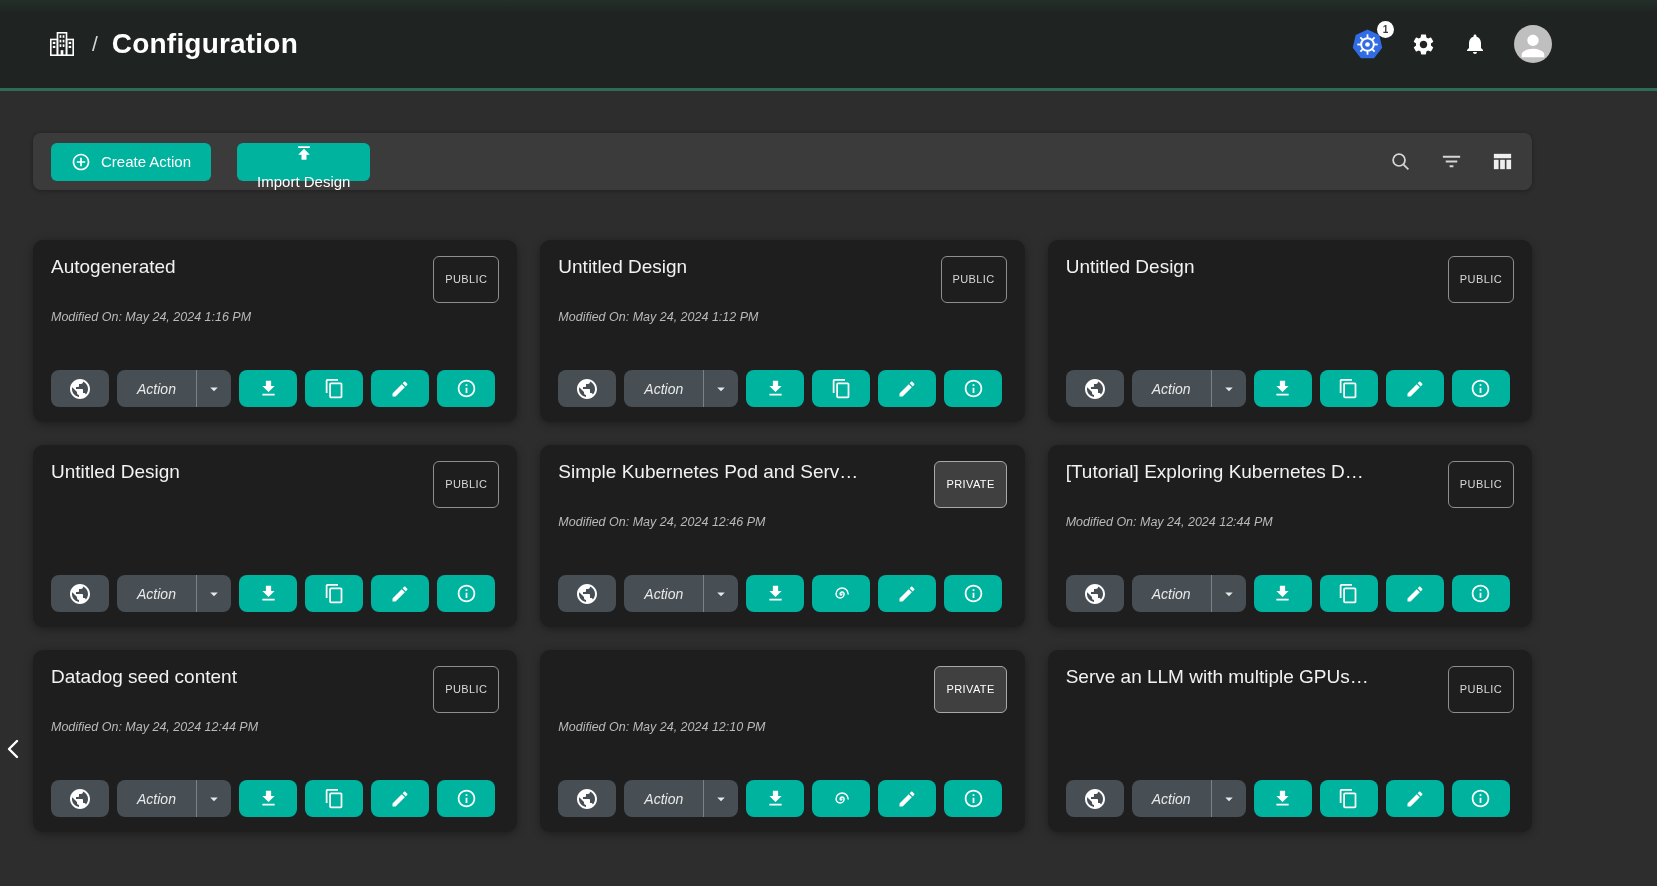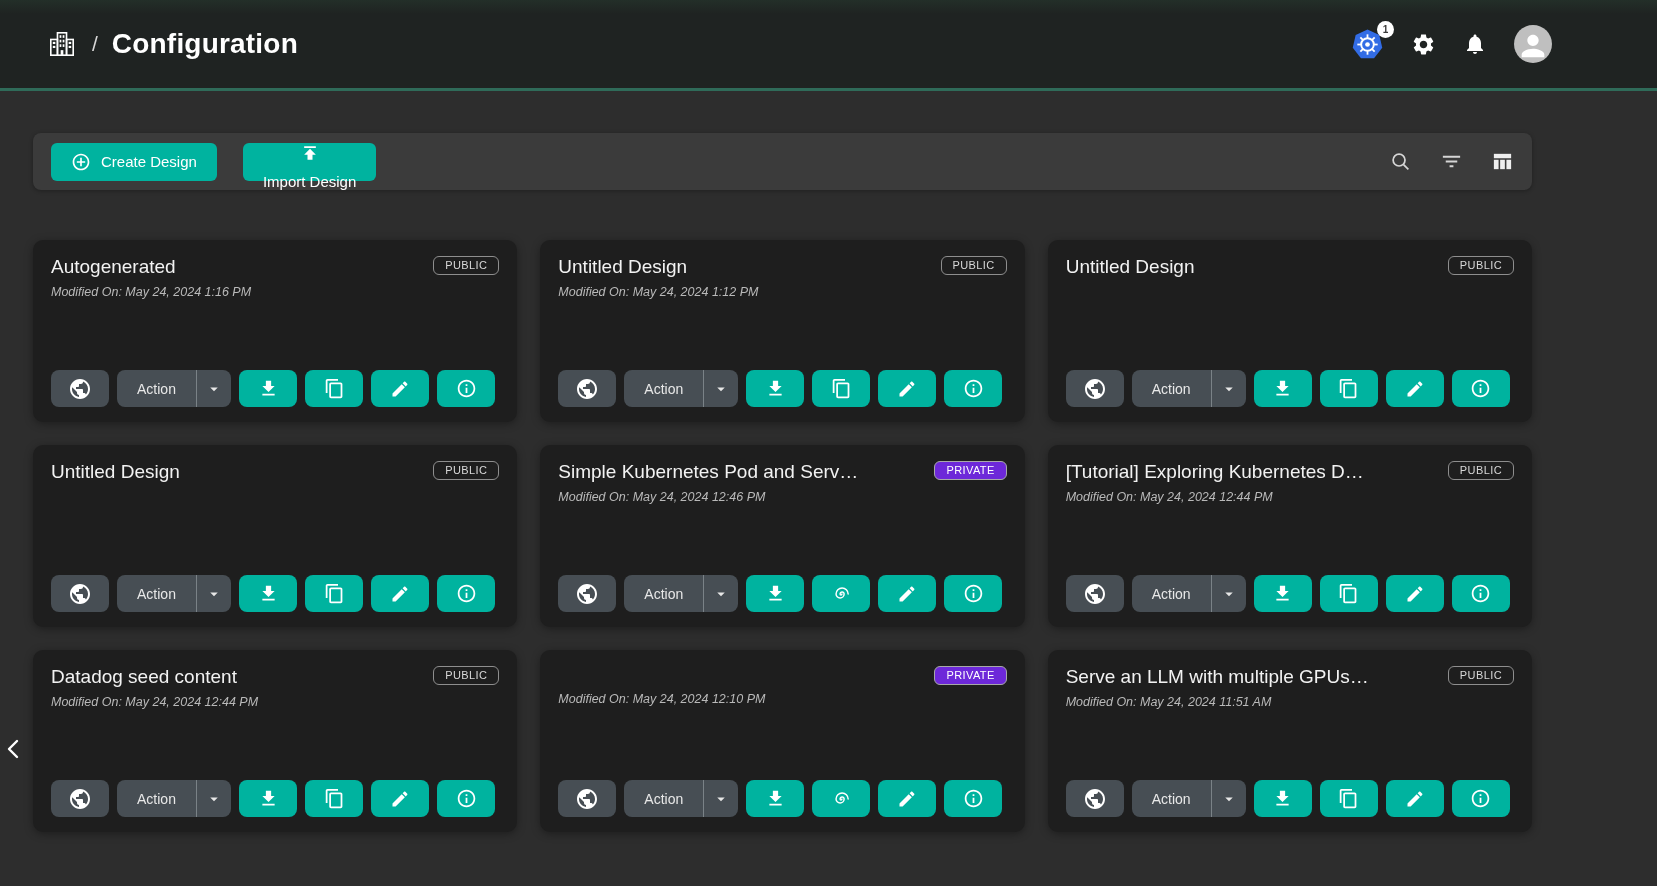--- a/index.html
+++ b/index.html
@@ -68,33 +68,33 @@
     box-shadow:0 2px 8px rgba(0,0,0,.35);
   }
   .card-head { display:flex; align-items:flex-start;gap:28px; }
   .card-title {
     font-size:19px; font-weight:500; color:#F2F2F2;
     white-space:nowrap; overflow:hidden; max-width:370px;
   }
   .chip {
     margin-left:auto; flex:none;
     font-size:11px; font-weight:500; letter-spacing:.4px;
-    padding:3px 11px; border-radius:6px; line-height:1;
+    padding:17px 11px; border-radius:6px; line-height:1;
   }
   .chip--public { border:1px solid #8E8E8E; color:#D8D8D8; background:transparent; }
-  .chip--private { border:1px solid #A8A8A8; color:#FFFFFF; background:#6d28d9; }
+  .chip--private { border:1px solid #A8A8A8; color:#FFFFFF; background:#404040; }
   .card-modified {
     margin-top:7px; font-style:italic; font-weight:500;
     font-size:12.5px; color:#B9B9B9;
   }
   .card-actions { margin-top:auto; display:flex; align-items:center; gap:8px; }
   .abtn {
     height:37px; border:none; border-radius:8px; cursor:pointer;
     display:flex; align-items:center; justify-content:center;
-    padding:0; color:#fff;
+    padding:0; color:#fff;font-style:italic;
   }
   .abtn-gray { background:#474E54; }
   .abtn-globe { width:58px; }
   .abtn-split { width:114px; display:flex; align-items:stretch; overflow:hidden; }
   .split-label {
     flex:1; display:flex; align-items:center; justify-content:center;
     font-size:14px; color:#E8E8E8; cursor:pointer;
   }
   .split-divider { width:1px; background:#7A8287; }
   .split-caret {
@@ -178,21 +178,21 @@
   </div>
 </header>
 
 <div class="toolbar">
   <button class="btn-teal">
     <span>
       <svg width="20" height="20" viewBox="0 0 24 24" fill="#FFFFFF">
         <path d="M13 7h-2v4H7v2h4v4h2v-4h4v-2h-4V7zm-1-5C6.48 2 2 6.48 2 12s4.48 10 10 10 10-4.48 10-10S17.52 2 12 2zm0 18c-4.41 0-8-3.59-8-8s3.59-8 8-8 8 3.59 8 8-3.59 8-8 8z"></path>
       </svg>
     </span>
-    <span>Create Design</span>
+    <span>Create Action</span>
   </button>
 
   <button class="btn-teal">
     <span>
       <svg width="20" height="20" viewBox="0 0 24 24" fill="#FFFFFF">
         <path d="M5 4v2h14V4H5zm0 10h4v6h6v-6h4l-7-7-7 7z"></path>
       </svg>
     </span>
     <span>Import Design</span>
   </button>
@@ -696,21 +696,20 @@
           </svg>
         </span>
       </button>
     </div>
   </section>
     <section class="card">
     <div class="card-head">
       <span class="card-title">Serve an LLM with multiple GPUs…</span>
       <span class="chip chip--public">PUBLIC</span>
     </div>
-    <div class="card-modified">Modified On: May 24, 2024 11:51 AM</div>
 
     <div class="card-actions">
       <button class="abtn abtn-gray abtn-globe">
         <span>
           <svg width="24" height="24" viewBox="0 0 24 24" fill="#FFFFFF">
             <path d="M12 2C6.48 2 2 6.48 2 12s4.48 10 10 10 10-4.48 10-10S17.52 2 12 2zm-1 17.93c-3.95-.49-7-3.85-7-7.93 0-.62.08-1.21.21-1.79L9 15v1c0 1.1.9 2 2 2v1.93zm6.9-2.54c-.26-.81-1-1.39-1.9-1.39h-1v-3c0-.55-.45-1-1-1H8v-2h2c.55 0 1-.45 1-1V7h2c1.1 0 2-.9 2-2v-.41c2.93 1.19 5 4.06 5 7.41 0 2.08-.8 3.97-2.1 5.39z"></path>
           </svg>
         </span>
       </button>
 

